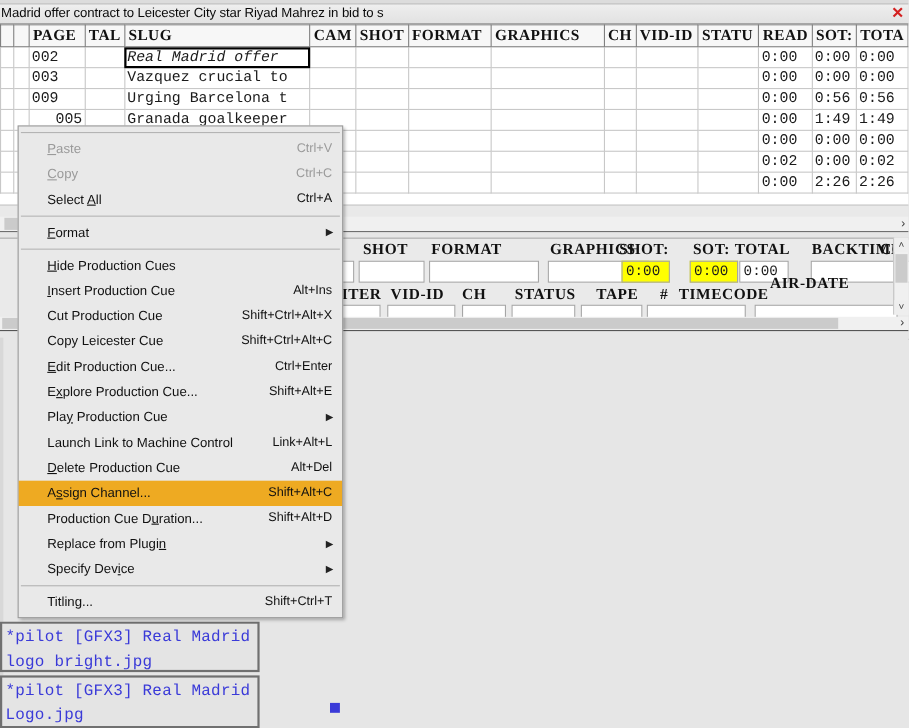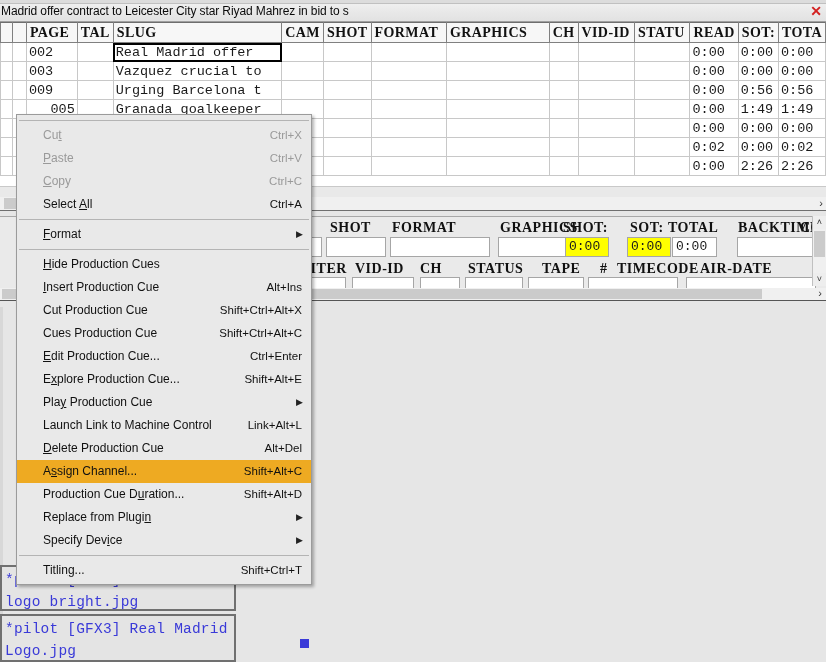--- a/index.html
+++ b/index.html
@@ -50,21 +50,21 @@
     border:1px solid #c8c8c8;
     height:19px;padding:0 2px;
     background:#ffffff;
     white-space:nowrap;overflow:hidden;
     box-sizing:border-box;
   }
   td.rowhead{background:#f5f5f5;border:1px solid #9a9a9a;}
   td.rowhead2{background:#ffffff;border:1px solid #9a9a9a;}
   th.rowhead,th.rowhead2{background:#f5f5f5;}
   td.yel{background:#ffff00;}
-  td.sel{outline:2px solid #000;outline-offset:-2px;position:relative;z-index:3;}
+  td.sel{outline:2px solid #000;outline-offset:-2px;position:relative;z-index:3;font-style:italic;}
   
   #grid-filler{position:absolute;left:0;top:186px;width:826px;height:14px;background:#e9e9e9;
      border-top:1px solid #c9c9c9;}
   #grid-hscroll{position:absolute;left:0;top:197px;width:826px;height:13px;background:#f0f0f0;}
   #grid-hscroll .thumb{position:absolute;left:4px;top:1px;width:283px;height:11px;background:#cbcbcb;}
   #grid-hscroll .arr{position:absolute;right:3px;top:0px;font-size:11px;color:#333;line-height:13px;}
   #grid-sep{position:absolute;left:0;top:210px;width:826px;height:6px;background:#e6e6e6;
     border-top:1px solid #6f6f6f;border-bottom:1px solid #8d8d8d;}
   
   #detail{
@@ -330,21 +330,21 @@
       </div>
     </div>
   <div id="dl2">
       <div class="dlabelrow" style="left: 300px; top: 44px;">RITER</div>
       <div class="dlabelrow" style="left: 355px; top: 44px;">VID-ID</div>
       <div class="dlabelrow" style="left: 420px; top: 44px;">CH</div>
       <div class="dlabelrow" style="left: 468px; top: 44px;">STATUS</div>
       <div class="dlabelrow" style="left: 542px; top: 44px;">TAPE</div>
       <div class="dlabelrow" style="left: 600px; top: 44px;">#</div>
       <div class="dlabelrow" style="left: 617px; top: 44px;">TIMECODE</div>
-      <div class="dlabelrow" style="left: 700px; top: 44px;">AIR-DATE</div>
+      <div class="dlabelrow" style="left: 700px; top: 34px;">AIR-DATE</div>
     </div>
   <div id="df2">
       <div class="dfield" style="left: 300px; top: 60px; width: 46px; height: 16px;"></div>
       <div class="dfield" style="left: 352px; top: 60px; width: 62px; height: 16px;"></div>
       <div class="dfield" style="left: 420px; top: 60px; width: 40px; height: 16px;"></div>
       <div class="dfield" style="left: 465px; top: 60px; width: 58px; height: 16px;"></div>
       <div class="dfield" style="left: 528px; top: 60px; width: 56px; height: 16px;"></div>
       <div class="dfield" style="left: 588px; top: 60px; width: 90px; height: 16px;"></div>
       <div class="dfield" style="left: 686px; top: 60px; width: 130px; height: 16px;"></div>
     </div>
@@ -364,31 +364,30 @@
   <div id="body-left-rail"></div>
   <div id="cue-stub"></div>
   <div id="cue-clip">
     <div class="cuebox" id="cue1">*pilot [GFX3] Real Madrid logo bright.jpg</div>
     <div class="cuebox" id="cue2">*pilot [GFX3] Real Madrid Logo.jpg</div>
   </div>
 </div>
 
 <div id="ctxmenu">
     <div class="msep"></div>
-    <div class="mi disabled"><span>Cu<span class="u">t</span></span><span class="acc">Ctrl+X</span></div>
     <div class="mi disabled"><span><span class="u">P</span>aste</span><span class="acc">Ctrl+V</span></div>
     <div class="mi disabled"><span><span class="u">C</span>opy</span><span class="acc">Ctrl+C</span></div>
     <div class="mi"><span>Select <span class="u">A</span>ll</span><span class="acc">Ctrl+A</span></div>
     <div class="msep"></div>
     <div class="mi"><span><span class="u">F</span>ormat</span><span class="sub">▶</span></div>
     <div class="msep"></div>
     <div class="mi"><span><span class="u">H</span>ide Production Cues</span></div>
     <div class="mi"><span><span class="u">I</span>nsert Production Cue</span><span class="acc">Alt+Ins</span></div>
     <div class="mi"><span>Cut Production Cue</span><span class="acc">Shift+Ctrl+Alt+X</span></div>
-    <div class="mi"><span>Cues Production Cue</span><span class="acc">Shift+Ctrl+Alt+C</span></div>
+    <div class="mi"><span>Copy Leicester Cue</span><span class="acc">Shift+Ctrl+Alt+C</span></div>
     <div class="mi"><span><span class="u">E</span>dit Production Cue...</span><span class="acc">Ctrl+Enter</span></div>
     <div class="mi"><span>E<span class="u">x</span>plore Production Cue...</span><span class="acc">Shift+Alt+E</span></div>
     <div class="mi"><span>Pla<span class="u">y</span> Production Cue</span><span class="sub">▶</span></div>
     <div class="mi"><span>Launch Link to Machine Control</span><span class="acc">Link+Alt+L</span></div>
     <div class="mi"><span><span class="u">D</span>elete Production Cue</span><span class="acc">Alt+Del</span></div>
     <div class="mi hl"><span>A<span class="u">s</span>sign Channel...</span><span class="acc">Shift+Alt+C</span></div>
     <div class="mi"><span>Production Cue D<span class="u">u</span>ration...</span><span class="acc">Shift+Alt+D</span></div>
     <div class="mi"><span>Replace from Plugi<span class="u">n</span></span><span class="sub">▶</span></div>
     <div class="mi"><span>Specify Dev<span class="u">i</span>ce</span><span class="sub">▶</span></div>
     <div class="msep"></div>

